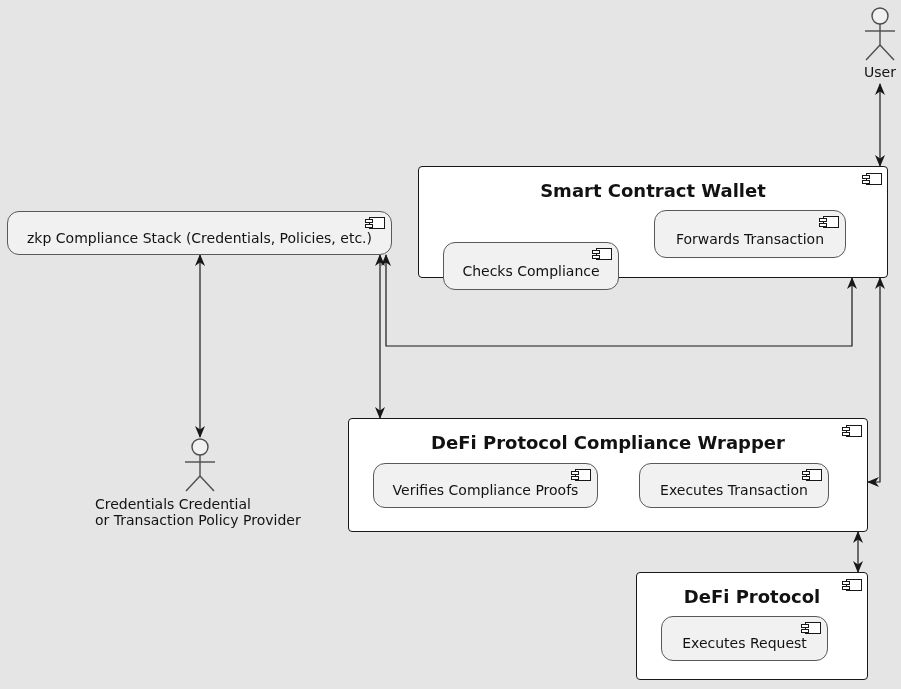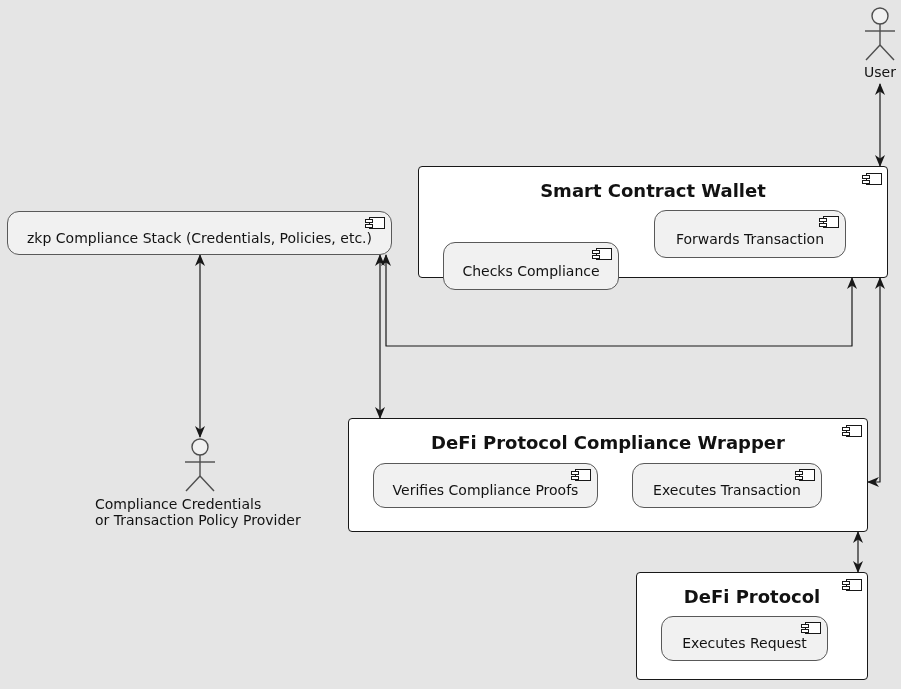--- a/index.html
+++ b/index.html
@@ -165,21 +165,21 @@
     <svg width="40" height="58">
       <g stroke="#4d4d4d" stroke-width="1.4" fill="none">
         <circle cx="20" cy="12" r="8" fill="#f1f1f1"></circle>
         <line x1="20" y1="20" x2="20" y2="41"></line>
         <line x1="5" y1="27" x2="35" y2="27"></line>
         <line x1="20" y1="41" x2="6" y2="56"></line>
         <line x1="20" y1="41" x2="34" y2="56"></line>
       </g>
     </svg>
     <div class="actor-label" style="left:-85px; top:61px;">
-      <div>Compliance Credentials</div>
+      <div>Credentials Credential</div>
       <div>or Transaction Policy Provider</div>
     </div>
   </div>
 
   <div class="container-box" style="left:348px; top:418px; width:520px; height:114px;">
     <svg class="comp-icon" width="22" height="15">
       <g stroke="#181818" stroke-width="1" fill="#ffffff">
         <rect x="5.5" y="1.5" width="15" height="11"></rect>
         <rect x="1.5" y="3.5" width="7" height="3"></rect>
         <rect x="1.5" y="8.5" width="7" height="3"></rect>
@@ -189,21 +189,21 @@
     <div class="component" style="left:24px; top:44px; width:225px; height:45px;">
       <svg class="comp-icon" width="22" height="15">
         <g stroke="#181818" stroke-width="1" fill="#ffffff">
           <rect x="5.5" y="1.5" width="15" height="11"></rect>
           <rect x="1.5" y="3.5" width="7" height="3"></rect>
           <rect x="1.5" y="8.5" width="7" height="3"></rect>
         </g>
       </svg>
       <div class="comp-label">Verifies Compliance Proofs</div>
     </div>
-    <div class="component" style="left:283px; top:44px; width:190px; height:45px;">
+    <div class="component" style="left:290px; top:44px; width:190px; height:45px;">
       <svg class="comp-icon" width="22" height="15">
         <g stroke="#181818" stroke-width="1" fill="#ffffff">
           <rect x="5.5" y="1.5" width="15" height="11"></rect>
           <rect x="1.5" y="3.5" width="7" height="3"></rect>
           <rect x="1.5" y="8.5" width="7" height="3"></rect>
         </g>
       </svg>
       <div class="comp-label">Executes Transaction</div>
     </div>
   </div>

